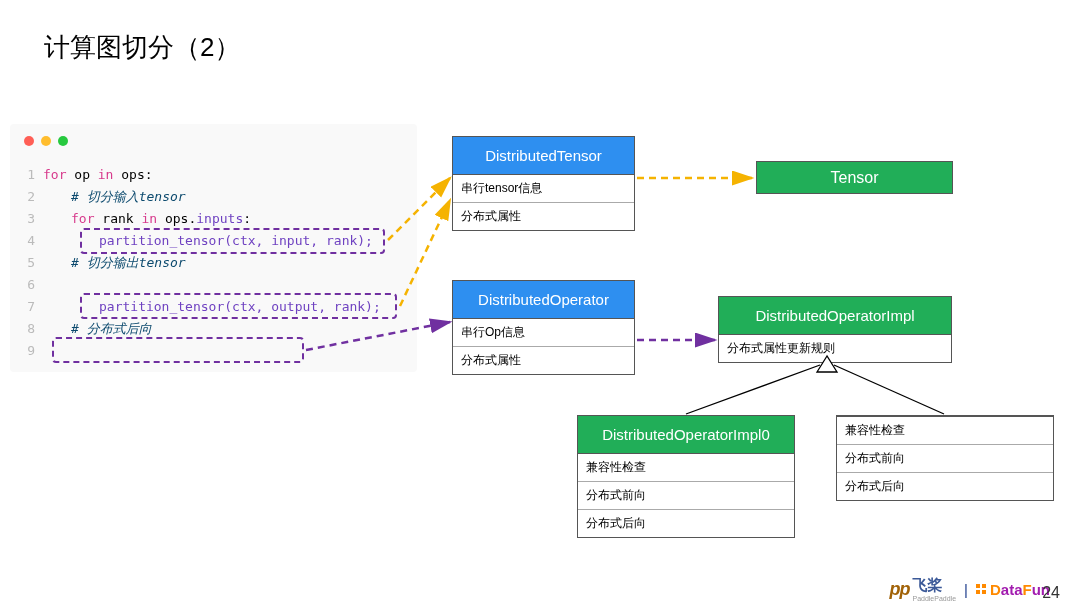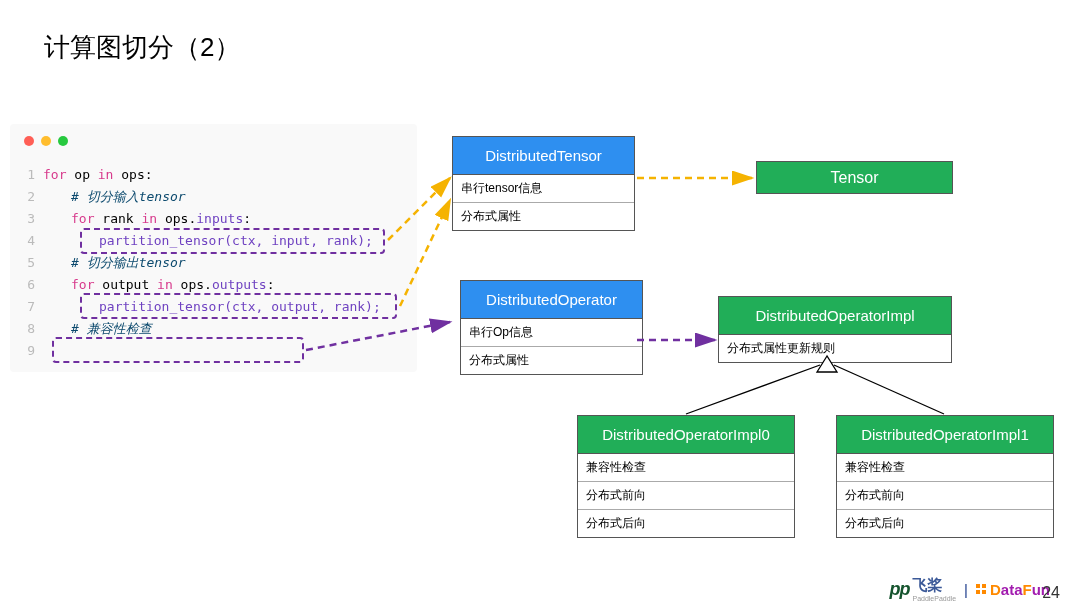--- a/index.html
+++ b/index.html
@@ -124,21 +124,21 @@
     gap: 8px;
     font-size: 15px;
     font-weight: 700;
   }
   .paddle {
     color: #3b5998;
     display:flex; align-items:center; gap:3px;
   }
   .paddle .p-icon {
     font-style: italic;
-    color:#14532d;
+    color:#a16207;
     font-size:18px;
     letter-spacing:-1px;
   }
   .paddle .p-sub { font-size:7px; color:#999; font-weight:400; display:block; line-height:7px;}
   .sep { color:#1f3e8d; font-weight:300;}
   .datafun .d1 { color:#ff8a00; }
   .datafun .d2 { color:#a21caf; }
   .datafun .dots {
     display:inline-block; width:12px; height:12px; position:relative; top:1px; margin-right:2px;
   }
@@ -178,29 +178,28 @@
       <div class="line">
           <span class="ln">4</span>
           <span style="padding-left:56px" class="fn">partition_tensor(ctx, input, rank);</span>
         </div>
       <div class="line">
           <span class="ln">5</span>
           <span style="padding-left:28px" class="cmt"># 切分输出tensor</span>
         </div>
       <div class="line">
           <span class="ln">6</span>
-          <span style="padding-left:28px"><span class="kw">for</span><span> output </span><span class="kw">in</span><span> ops.</span><span class="fn">outputs</span><span>:</span></span>
         </div>
       <div class="line">
           <span class="ln">7</span>
           <span style="padding-left:56px" class="fn">partition_tensor(ctx, output, rank);</span>
         </div>
       <div class="line">
           <span class="ln">8</span>
-          <span style="padding-left:28px" class="cmt"># 兼容性检查</span>
+          <span style="padding-left:28px" class="cmt"># 分布式后向</span>
         </div>
       <div class="line">
           <span class="ln">9</span>
         </div>
     </div>
   </div>
 
   <div class="dash-rect" style="left:80px; top:228px; width:305px; height:26px;"></div>
   <div class="dash-rect" style="left:80px; top:293px; width:317px; height:26px;"></div>
   <div class="dash-rect" style="left:52px; top:337px; width:252px; height:26px;"></div>
@@ -210,21 +209,21 @@
     <div class="box-body">
       <div class="body-row">串行tensor信息</div>
       <div class="body-row">分布式属性</div>
     </div>
   </div>
 
   <div class="solid-box" style="left:756px; top:161px; width:197px; height:33px;">
       <span>Tensor</span>
     </div>
 
-  <div class="box" style="left:452px; top:280px; width:183px;margin-left:8px;">
+  <div class="box" style="left:452px; top:280px; width:183px;">
     <div class="hdr hdr-blue">DistributedOperator</div>
     <div class="box-body">
       <div class="body-row">串行Op信息</div>
       <div class="body-row">分布式属性</div>
     </div>
   </div>
 
   <div class="box" style="left:718px; top:296px; width:234px;">
     <div class="hdr hdr-green">DistributedOperatorImpl</div>
     <div class="box-body">
@@ -235,21 +234,20 @@
   <div class="box" style="left:577px; top:415px; width:218px;">
     <div class="hdr hdr-green">DistributedOperatorImpl0</div>
     <div class="box-body">
       <div class="body-row">兼容性检查</div>
       <div class="body-row">分布式前向</div>
       <div class="body-row">分布式后向</div>
     </div>
   </div>
 
   <div class="box" style="left:836px; top:415px; width:218px;">
-    <div class="hdr hdr-green">DistributedOperatorImpl1</div>
     <div class="box-body">
       <div class="body-row">兼容性检查</div>
       <div class="body-row">分布式前向</div>
       <div class="body-row">分布式后向</div>
     </div>
   </div>
 
   <svg class="arrows">
     <defs>
       <marker id="aw-orange" markerWidth="10" markerHeight="10" refX="8" refY="3" orient="auto">

